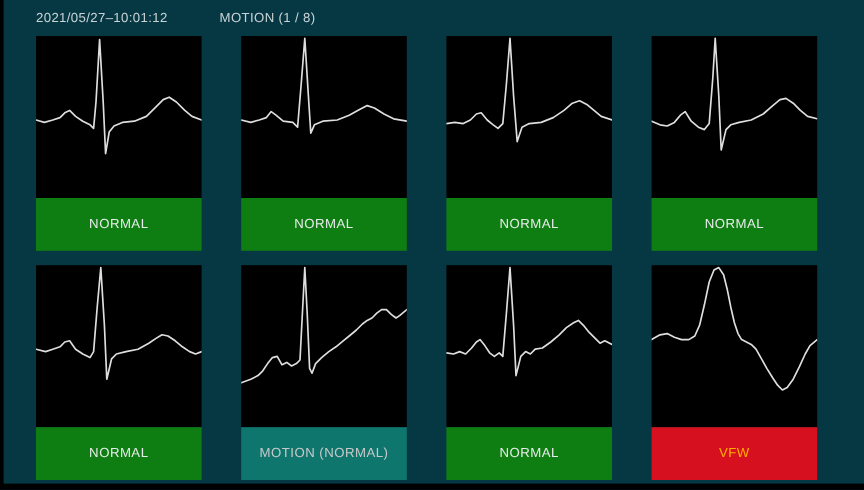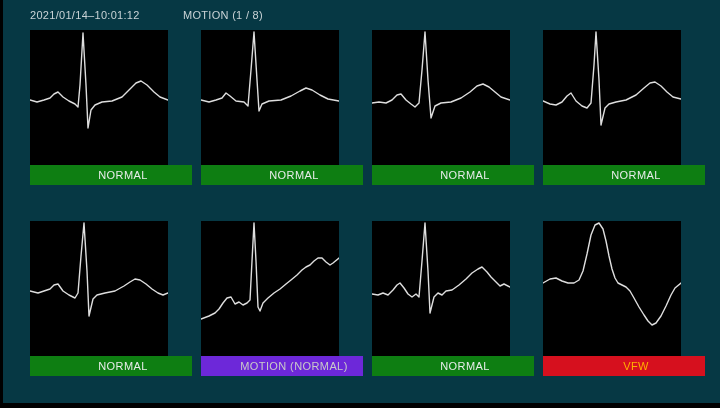--- a/index.html
+++ b/index.html
@@ -57,36 +57,35 @@
     height: 135px;
     background: #000;
   }
   .chart svg {
     display: block;
     width: 138px;
     height: 135px;
   }
   .status-label {
     width: 138px;
-    height: 20px;
+    height: 44px;
     display: flex;
     align-items: center;
     justify-content: center;
     font-size: 11px;
     letter-spacing: 0.4px;
-    padding-left: 24px;
   }
 </style>
 </head>
 <body>
 
 <div class="screen" style="background: rgb(6, 56, 68);"></div>
 
 <div class="header" style="color: rgb(201, 211, 214);">
-  <span class="timestamp">2021/01/14–10:01:12</span>
+  <span class="timestamp">2021/05/27–10:01:12</span>
   <span class="mode">MOTION (1 / 8)</span>
 </div>
 
 <div class="grid">
   <div class="panel" style="left: 30px; top: 30px;">
     <div class="chart" style="background: rgb(0, 0, 0);">
       <svg viewBox="0 0 138 135" preserveAspectRatio="none">
           <polyline points="0,70 7,72 14,70 20,68 24,64 28,62 33,67 39,71 45,74 48,77 50,55 53,3 56,55 58,98 61,80 65,75 72,72 82,71 92,67 100,59 106,53 111,51 117,55 124,62 130,67 138,70" fill="none" stroke="#DEDEDE" stroke-width="1.4" stroke-linejoin="round" stroke-linecap="round"></polyline>
         </svg>
     </div>
@@ -128,21 +127,21 @@
     </div>
     <div class="status-label" style="background: rgb(14, 126, 18); color: rgb(232, 236, 234);">NORMAL</div>
   </div>
 
   <div class="panel" style="left: 201px; top: 221px;">
     <div class="chart" style="background: rgb(0, 0, 0);">
       <svg viewBox="0 0 138 135" preserveAspectRatio="none">
           <polyline points="0,98 8,95 14,92 18,88 22,82 26,77 30,76 34,83 38,81 42,84 46,82 49,79 51,40 53,2 55,40 57,86 59,90 62,82 67,77 73,72 79,68 85,63 90,59 96,54 101,49 105,46 109,44 113,40 117,37 121,37 125,41 129,44 132,42 138,37" fill="none" stroke="#DEDEDE" stroke-width="1.4" stroke-linejoin="round" stroke-linecap="round"></polyline>
         </svg>
     </div>
-    <div class="status-label" style="background: #6d28d9; color: rgb(201, 201, 201);">MOTION (NORMAL)</div>
+    <div class="status-label" style="background: #0f766e; color: rgb(201, 201, 201);">MOTION (NORMAL)</div>
   </div>
 
   <div class="panel" style="left: 372px; top: 221px;">
     <div class="chart" style="background: rgb(0, 0, 0);">
       <svg viewBox="0 0 138 135" preserveAspectRatio="none">
           <polyline points="0,73 6,74 11,72 16,74 21,69 25,64 28,62 32,67 36,73 40,76 44,73 47,76 50,40 53,2 56,50 58,92 62,76 66,72 70,74 74,70 80,69 87,64 94,58 100,52 106,48 110,46 115,51 119,56 124,61 128,65 132,63 138,66" fill="none" stroke="#DEDEDE" stroke-width="1.4" stroke-linejoin="round" stroke-linecap="round"></polyline>
         </svg>
     </div>
     <div class="status-label" style="background: rgb(14, 126, 18); color: rgb(232, 236, 234);">NORMAL</div>
   </div>

